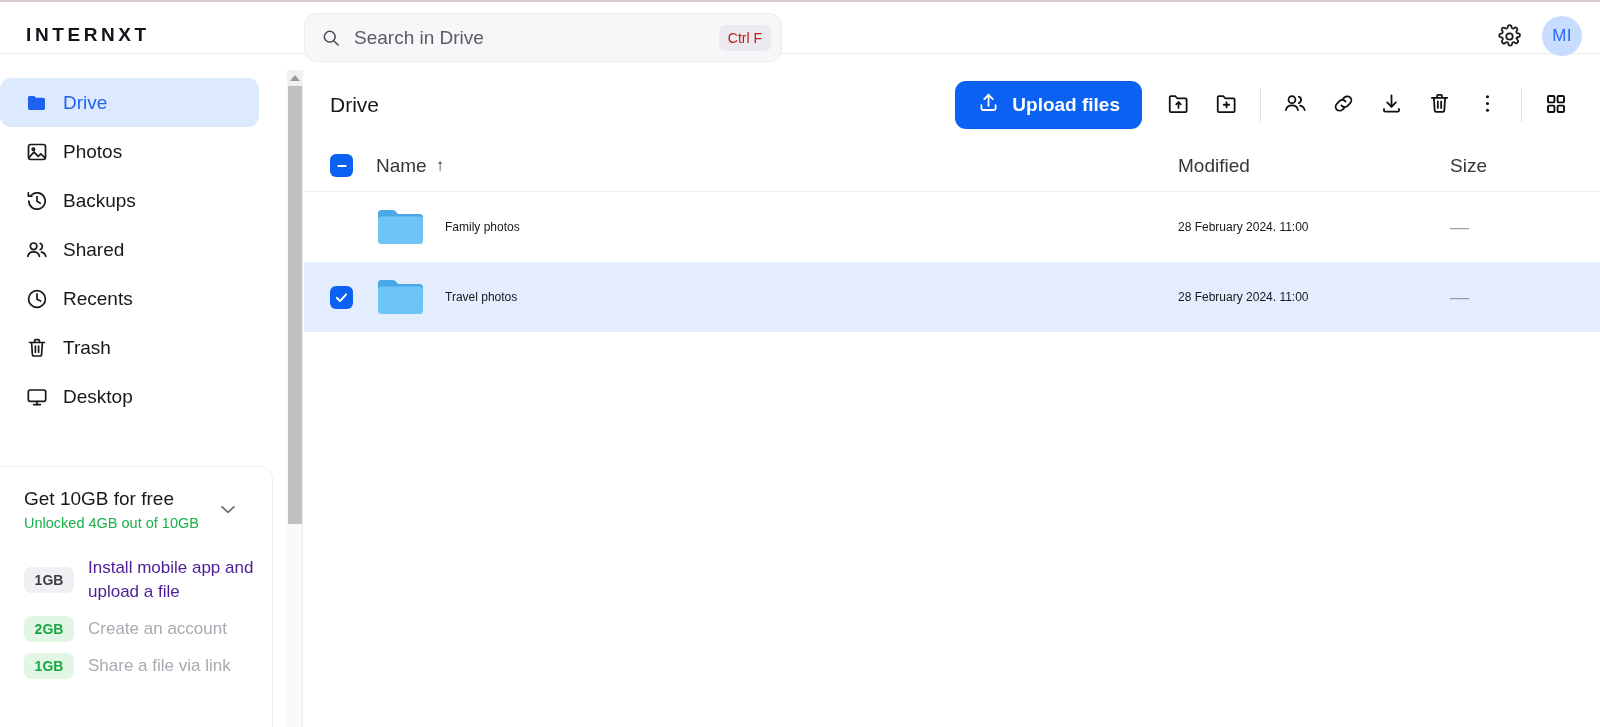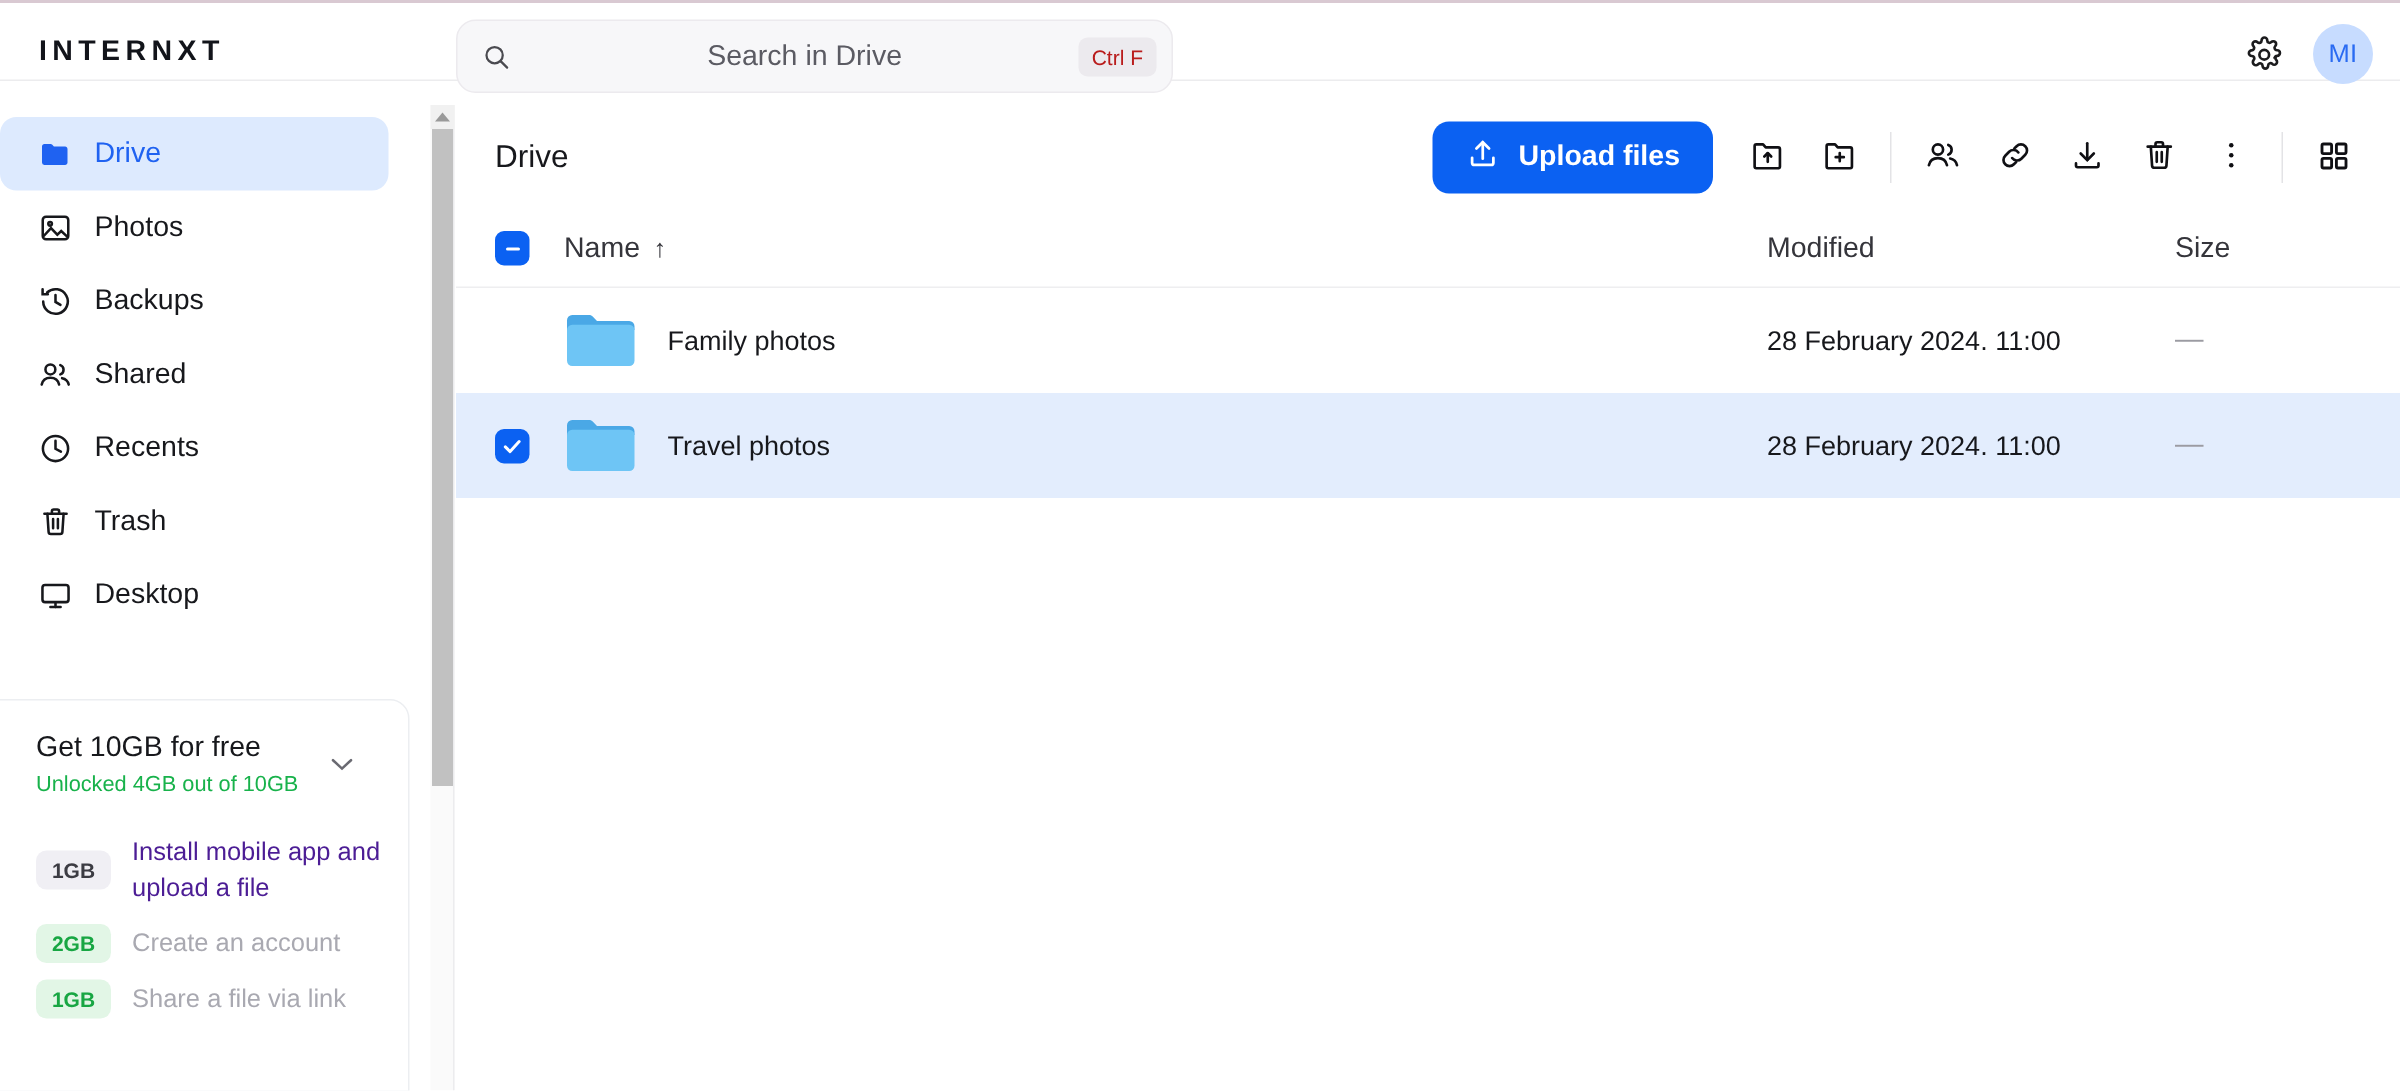--- a/index.html
+++ b/index.html
@@ -31,21 +31,20 @@
     color: #12141a;
   }
   .searchbar {
     position: absolute; left: 304px; top: 11px;
     width: 478px; height: 49px;
     background: #f7f7f9;
     border: 1px solid #eceaee;
     border-radius: 13px;
     display: flex; align-items: center;
     padding: 0 10px 0 16px;
-    text-align: center;
   }
   .search-icon { width: 20px; height: 20px; flex: 0 0 auto; color: #4a4a50; }
   .search-placeholder {
     margin-left: 13px; font-size: 19px; color: #5b5b63; flex: 1 1 auto;
     white-space: nowrap; overflow: hidden;
   }
   .kbd {
     background: #eceaee; color: #b91c1c;
     font-size: 14px; border-radius: 6px;
     padding: 5px 9px; white-space: nowrap;
@@ -158,21 +157,21 @@
     display: flex; align-items: center; height: 70px;
     padding-left: 26px;
   }
   .trow.selected { background: #e3edfd; }
   .col-check { width: 46px; flex: 0 0 46px; display: flex; align-items: center; }
   .col-name { flex: 1 1 auto; display: flex; align-items: center; gap: 20px; }
   .col-mod { width: 272px; flex: 0 0 272px; }
   .col-size { width: 150px; flex: 0 0 150px; }
   .th-text { font-size: 19px; color: #35353b; display: flex; align-items: center; gap: 9px; }
   .sort-arrow { font-size: 17px; color: #35353b; }
-  .cell-text { font-size: 18px; color: #17181c; }
+  .cell-text { font-size: 12px; color: #17181c; }
   .cell-dim { font-size: 19px; color: #9b9ba2; }
 
   .checkbox {
     width: 23px; height: 23px; border-radius: 6px;
     display: flex; align-items: center; justify-content: center;
   }
   .checkbox.on { background: #0b61f2; }
   .checkbox.empty { background: transparent; }
   .folder-icon { width: 49px; height: 40px; flex: 0 0 49px; }
 </style>

